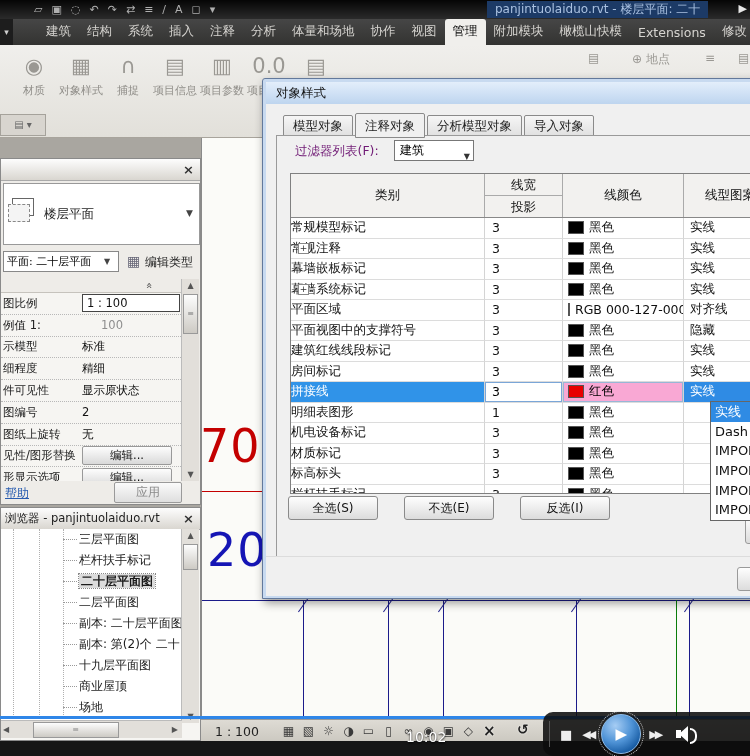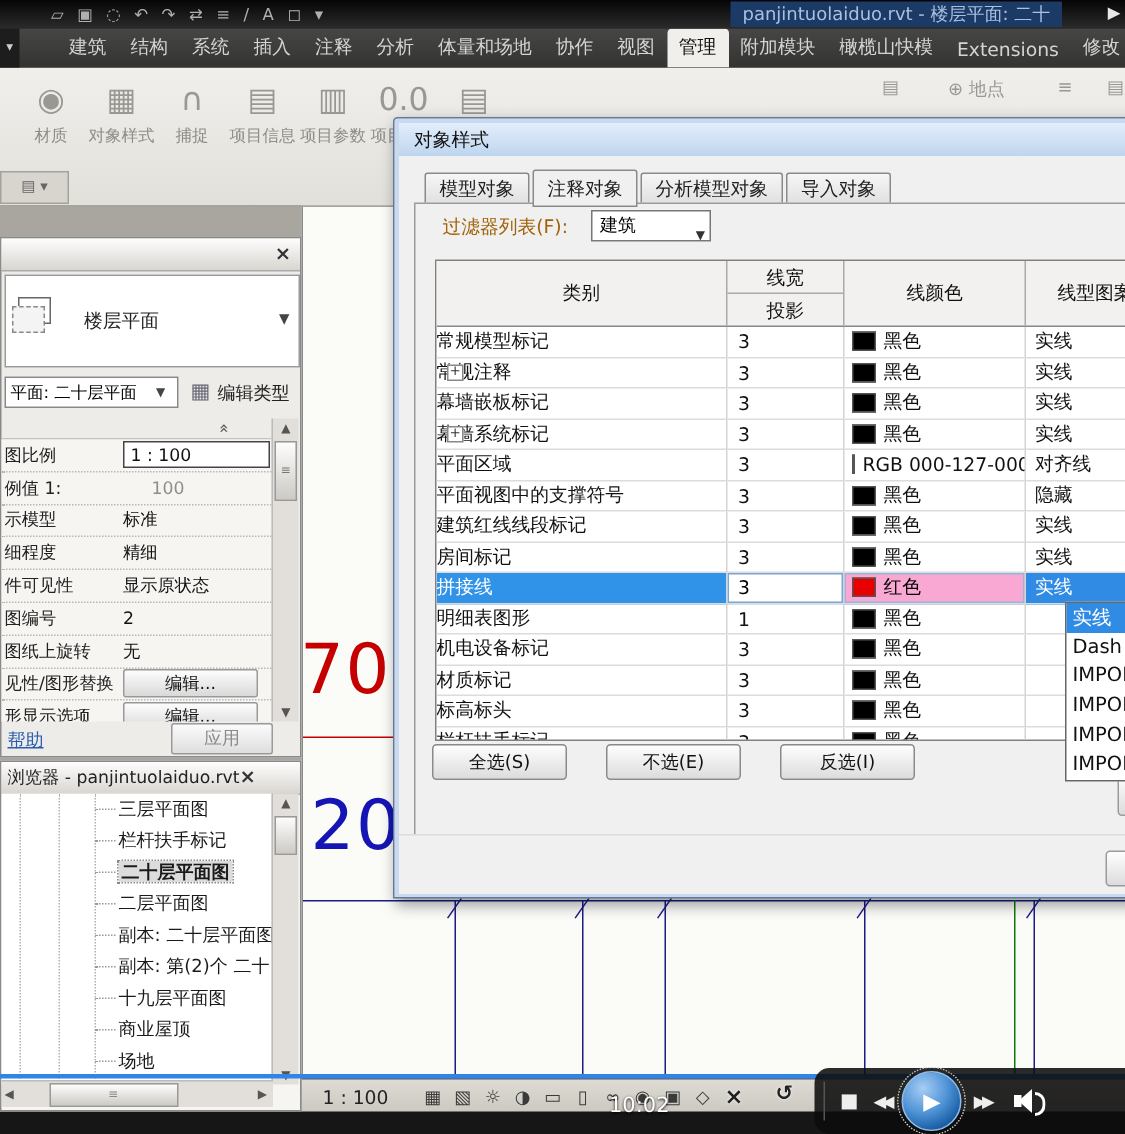--- a/index.html
+++ b/index.html
@@ -42,21 +42,21 @@
   .gtick{position:absolute;width:16px;height:1px;background:#1b1b8a;transform:rotate(-55deg);}
   
   #props{position:absolute;left:0;top:158px;width:201px;height:347px;background:#eeece8;
     border:1px solid #8a8a8a;box-sizing:border-box;z-index:10;font-size:12px;}
   .pal-head{height:21px;background:linear-gradient(#fdfdfd,#d9d6d0);border-bottom:1px solid #aaa;
     display:flex;align-items:center;justify-content:flex-end;padding-right:6px;font-size:11.5px;color:#222;}
   .close-x{color:#333;font-weight:bold;font-size:13px;line-height:13px;}
   #tsel{position:absolute;left:2px;top:24px;width:195px;height:60px;background:#fff;border:1px solid #999;}
   #tsel-ic{position:absolute;left:8px;top:14px;width:20px;height:16px;border:1px solid #666;background:#fff;}
   #tsel-ic:before{content:"";position:absolute;left:-5px;top:5px;width:20px;height:16px;border:1px dashed #888;background:#f4f4f4;}
-  #tsel-lbl{position:absolute;left:52px;top:22px;font-size:12.5px;color:#222;}
+  #tsel-lbl{position:absolute;left:40px;top:22px;font-size:12.5px;color:#222;}
   #tsel-arr{position:absolute;right:6px;top:24px;font-size:9px;color:#444;}
   #inst-row{position:absolute;left:0;top:92px;width:194px;height:24px;}
   #inst-combo{position:absolute;left:2px;top:0;width:116px;height:21px;background:#fff;border:1px solid #888;
     font-size:11px;line-height:20px;padding-left:3px;box-sizing:border-box;white-space:nowrap;overflow:hidden;}
   #inst-arr{position:absolute;left:103px;top:6px;font-size:8px;color:#444;}
   #edit-type-ic{position:absolute;left:126px;top:2px;font-size:14px;color:#667;}
   #edit-type{position:absolute;left:144px;top:3px;font-size:12px;color:#222;}
   #chev-row{position:absolute;left:0;top:120px;width:180px;height:13px;border-bottom:1px solid #c6c3bd;}
   #chev{position:absolute;right:28px;top:0;font-size:11px;color:#555;transform:rotate(90deg);}
   #pgrid{position:absolute;left:0;top:134px;width:182px;height:188px;background:#f6f5f2;overflow:hidden;}
@@ -94,21 +94,21 @@
   
   #dialog{position:absolute;left:262px;top:78px;width:540px;height:519px;background:#f0f0f0;
     border:1px solid #63799b;border-radius:3px 3px 0 0;box-shadow:2px 4px 10px rgba(0,0,0,.4), inset 0 0 0 3px #c8daf0;z-index:20;}
   #dlg-title{position:absolute;left:3px;top:3px;right:3px;height:22px;line-height:22px;
     background:linear-gradient(#e3eefb,#bed5ef);font-size:12.5px;color:#111;padding-left:10px;border-radius:2px 2px 0 0;}
   #dlg-tabs{position:absolute;left:20px;top:34px;display:flex;align-items:flex-end;}
   .dtab{height:20px;line-height:20px;padding:0 9px;font-size:12.5px;color:#222;
     background:linear-gradient(#f6f6f6,#e0e0e0);border:1px solid #8a8a8a;border-radius:2px 2px 0 0;margin-right:2px;}
   .dtab.active{background:#f0f0f0;height:23px;line-height:23px;position:relative;z-index:3;margin-bottom:-1px;}
   #dlg-page{position:absolute;left:13px;top:56px;width:514px;height:420px;border:1px solid #9a9a9a;background:#f0f0f0;}
-  #filter-lbl{position:absolute;left:32px;top:64px;font-size:12.5px;color:#a16207;}
+  #filter-lbl{position:absolute;left:32px;top:64px;font-size:12.5px;color:#701a75;}
   #filter-combo{position:absolute;left:131px;top:61px;width:80px;height:21px;background:#fff;border:1px solid #777;
     box-sizing:border-box;font-size:12px;line-height:19px;padding-left:5px;}
   #filter-arr{position:absolute;right:3px;top:6px;font-size:8px;color:#333;}
   #tbl{position:absolute;left:27px;top:94px;width:486px;height:319px;border:1px solid #808080;background:#fff;
     box-sizing:content-box;overflow:hidden;}
   #thead{display:grid;grid-template-columns:194px 78px 121px 1fr;height:43px;background:#f2f1ef;border-bottom:1px solid #888;}
   .th{border-right:1px solid #aaa;display:flex;align-items:center;justify-content:center;font-size:12.5px;color:#111;}
   .th-w{flex-direction:column;padding:0;}
   .th-w div{width:100%;text-align:center;height:21px;line-height:21px;}
   .th-w div:first-child{border-bottom:1px solid #aaa;}
@@ -335,21 +335,21 @@
     <div id="pthumb">≡</div>
     <span class="sc-arr dn">▼</span>
   </div>
   <div id="props-foot">
     <span id="help-link">帮助</span>
     <span id="apply-btn">应用</span>
   </div>
 </div>
 
 <div id="browser">
-  <div class="pal-head" style="justify-content:flex-start;padding-left:4px">
+  <div class="pal-head" style="justify-content:space-between;padding-left:4px">
     <span>浏览器 - panjintuolaiduo.rvt</span>
     <span class="close-x">×</span>
   </div>
   <div id="btree">
     <div class="guide" style="left:12px"></div>
     <div class="guide" style="left:38px"></div>
     <div class="guide" style="left:62px"></div>
     <div>
 
     <div class="bitem"><span>三层平面图</span></div>

